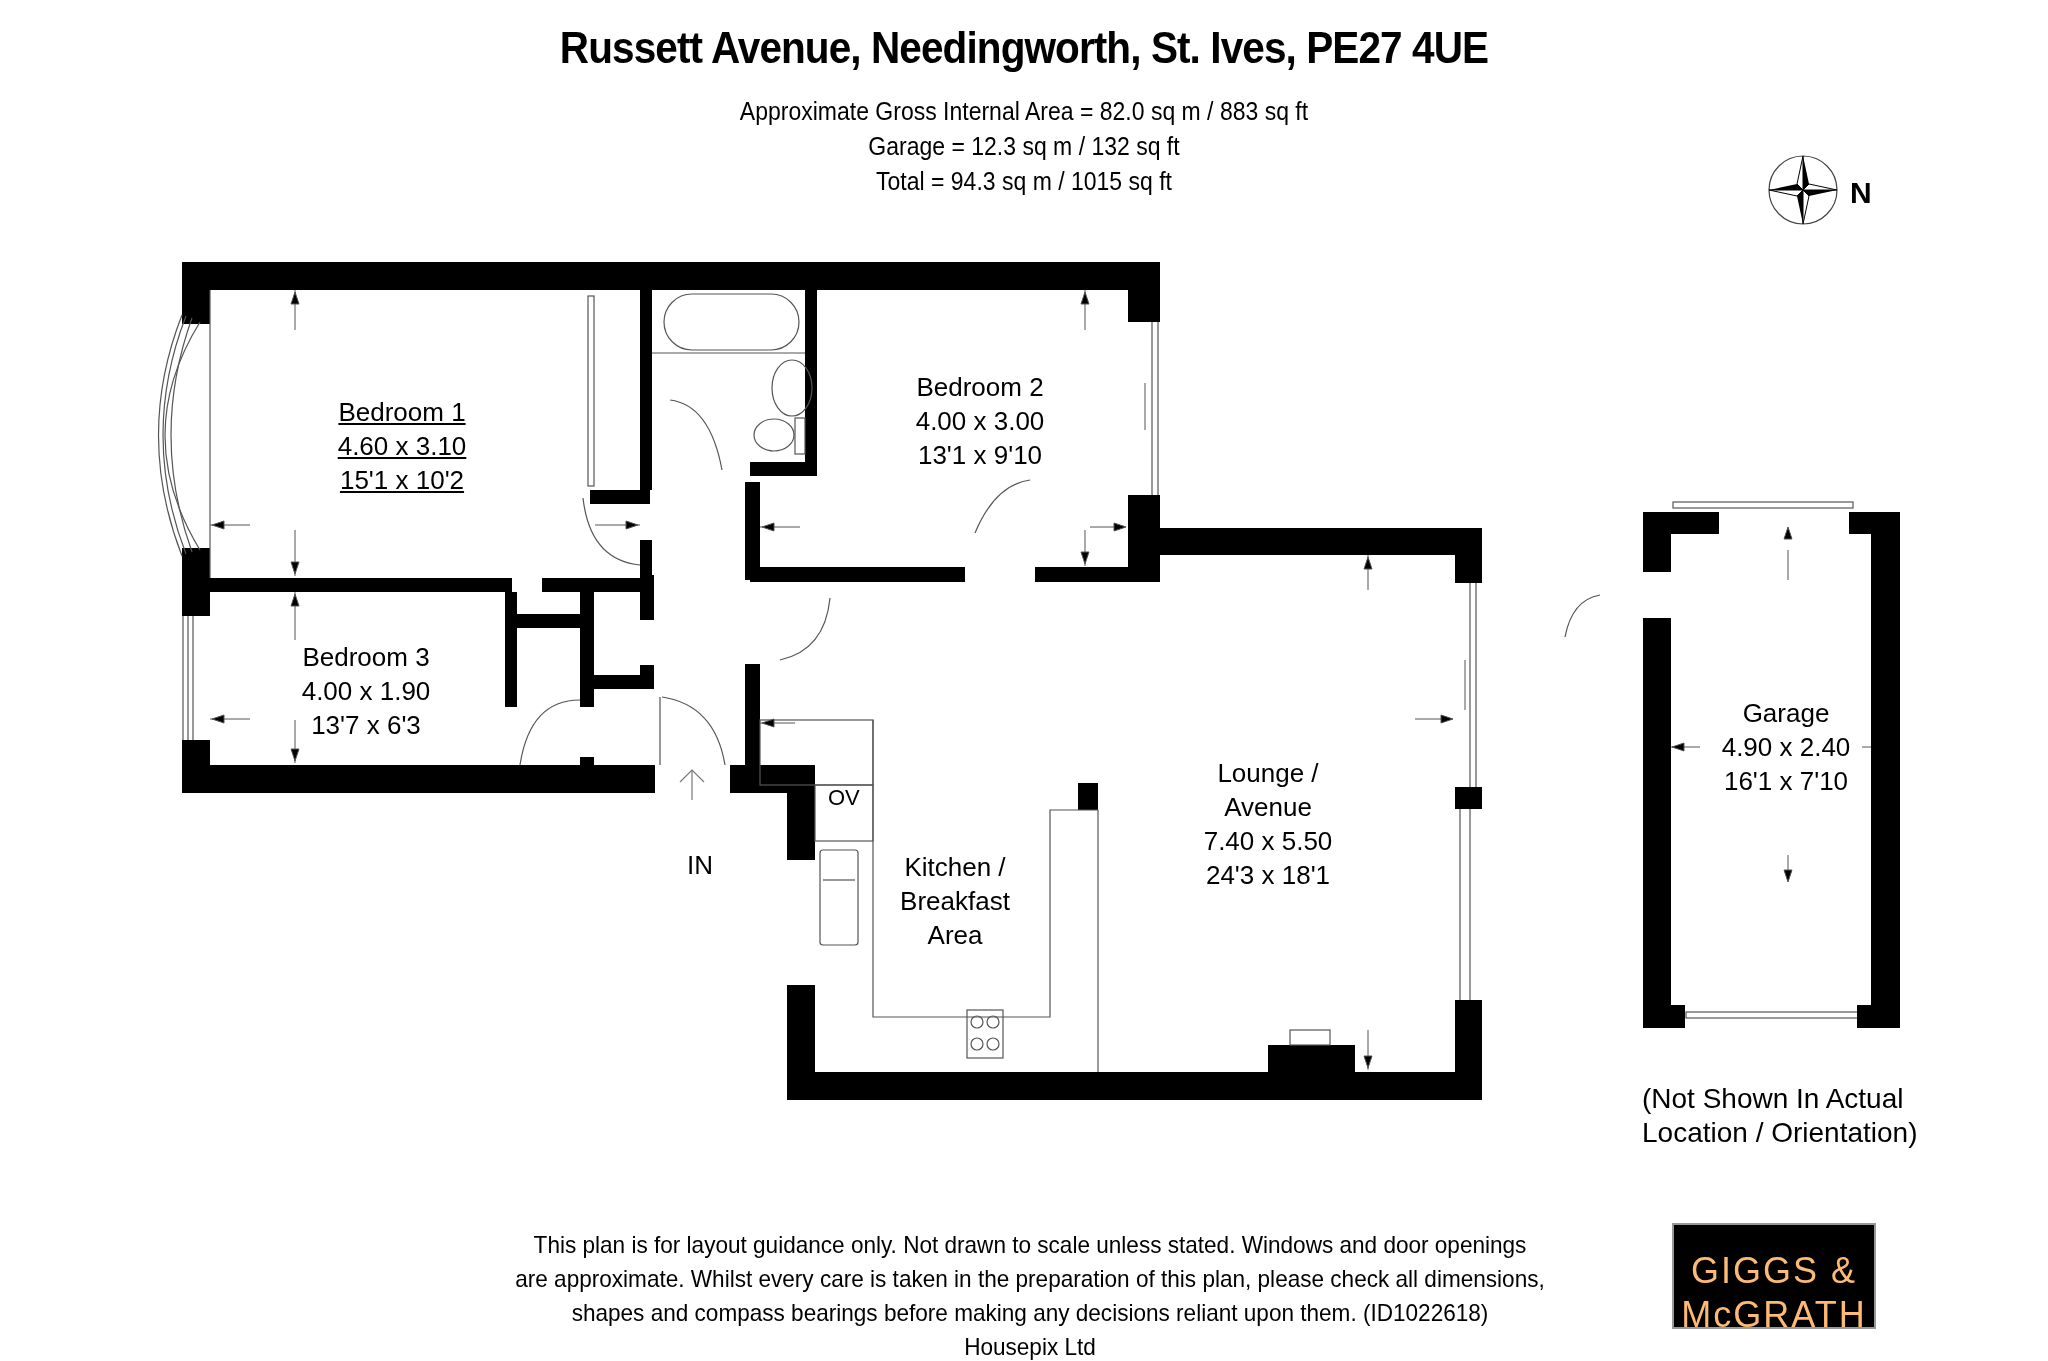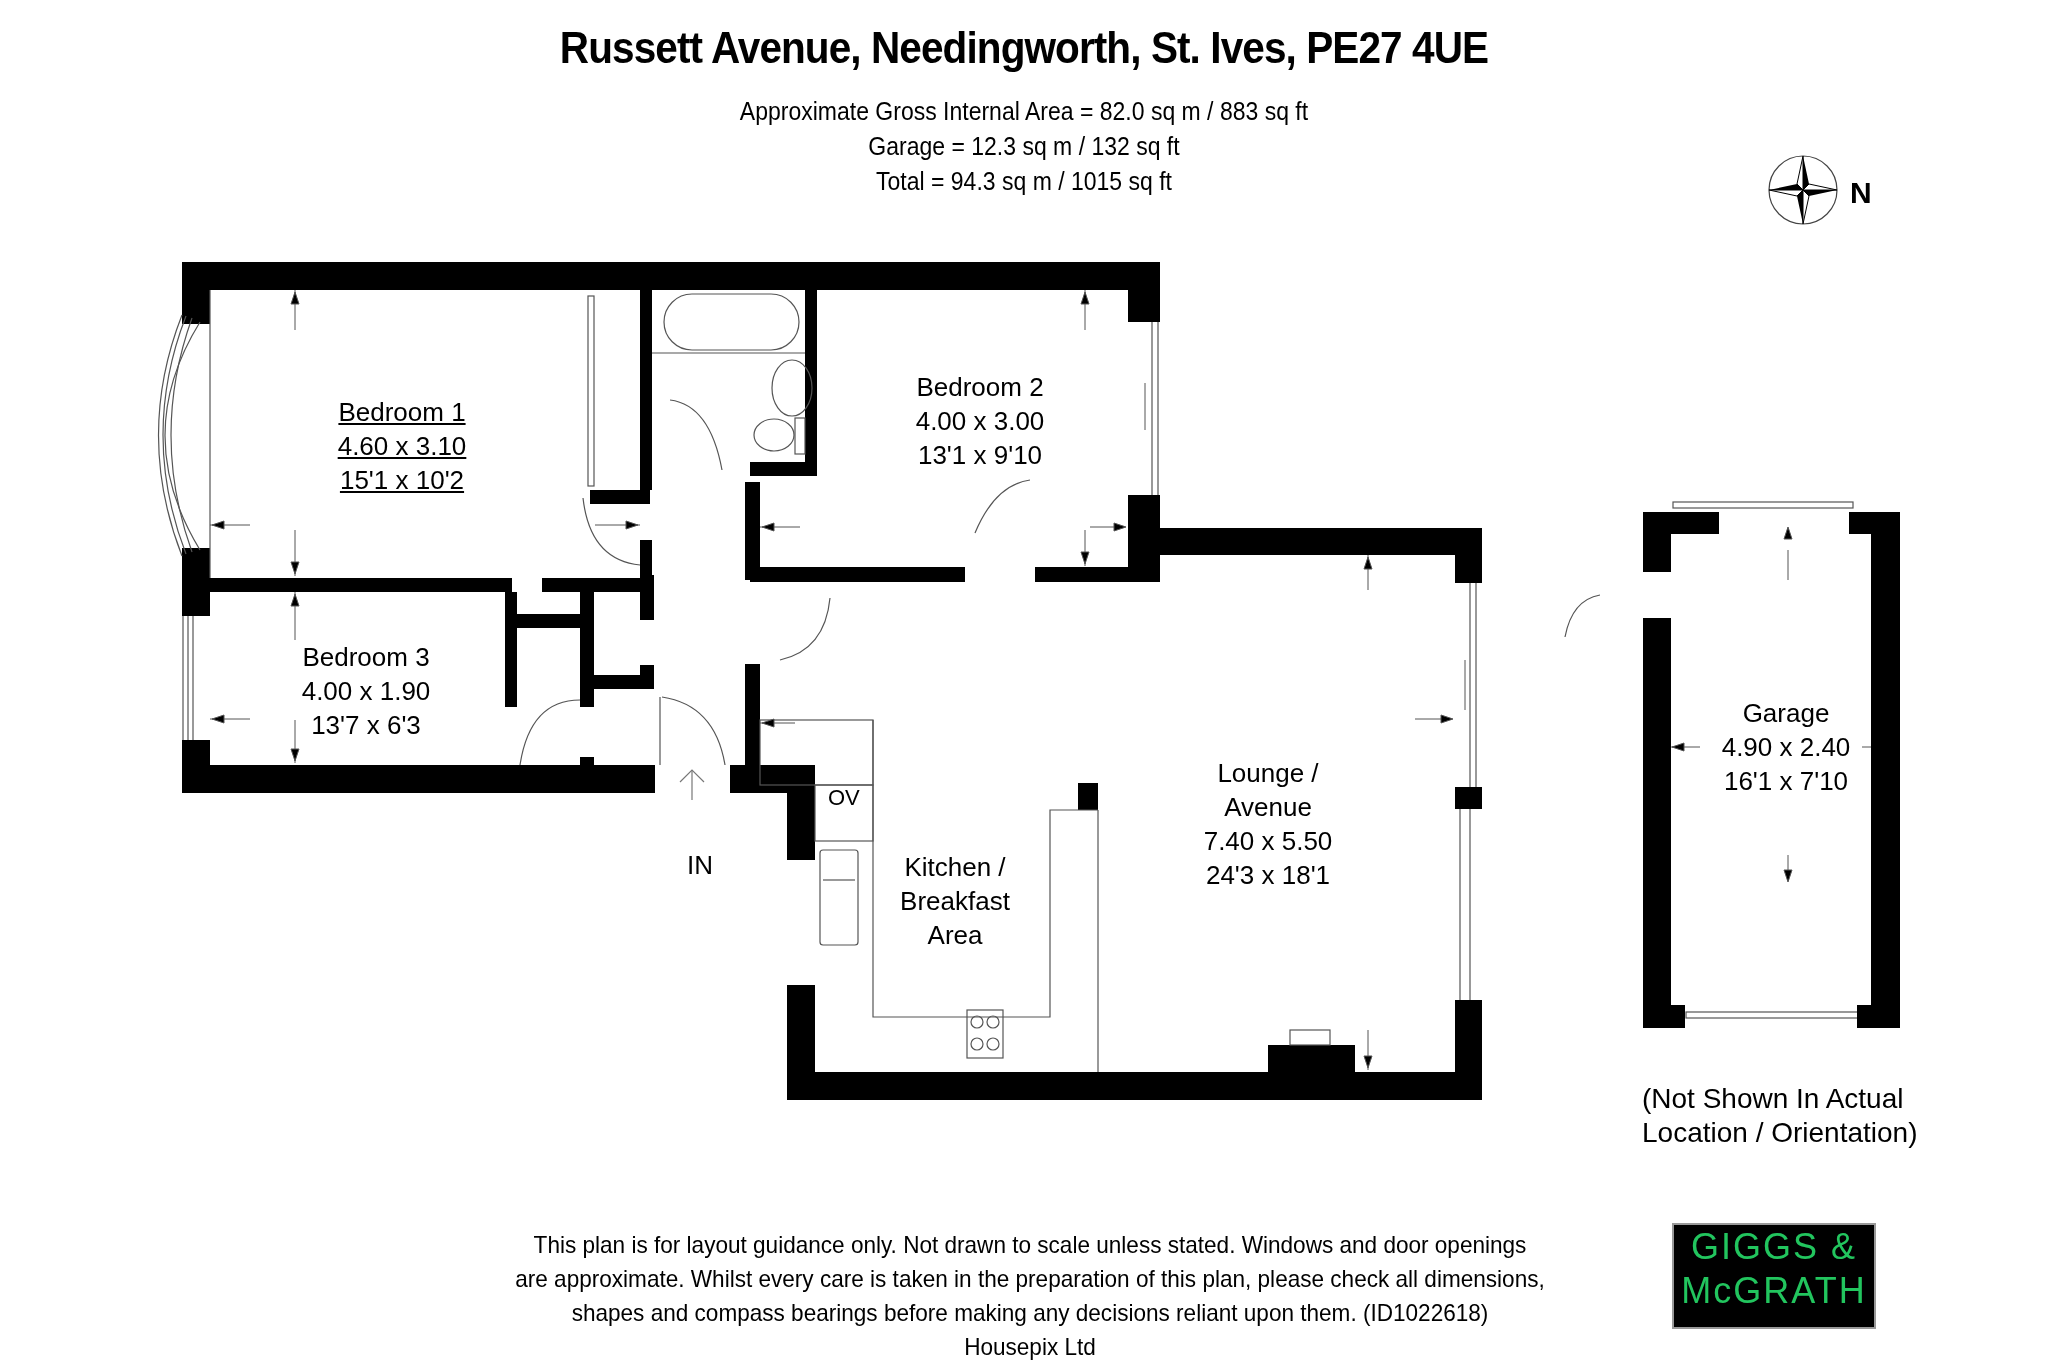--- a/index.html
+++ b/index.html
@@ -8,21 +8,21 @@
   .areas { position:absolute; left:0; width:2048px; top:94px; text-align:center; font-size:25px; line-height:35px; transform:scaleX(0.92); }
   .compass { position:absolute; left:1765px; top:152px; width:76px; height:76px; }
   .north { position:absolute; left:1850px; top:176px; font-weight:bold; font-size:30px; }
   svg.plan { position:absolute; left:0; top:0; }
   .room-label { position:absolute; text-align:center; font-size:26px; line-height:34px; transform:translateX(-50%); white-space:nowrap; }
   .garage-label { font-size:26px; line-height:34px; }
   .note { position:absolute; left:1642px; top:1082px; font-size:28px; line-height:34px; }
   .in-label { position:absolute; left:687px; top:804px; font-size:26px;margin-top:46px; }
   .ov-label { position:absolute; left:828px; top:785px; font-size:22px; }
   .disclaimer { position:absolute; left:420px; width:1220px; top:1228px; text-align:center; font-size:24px; line-height:34px; transform:scaleX(0.94); }
-  .logo { position:absolute; left:1672px; top:1223px; width:204px; height:106px; background:#000; color:#22c55e; border:2px solid #999; box-sizing:border-box; text-align:center; font-size:36px; line-height:44px; letter-spacing:2px; padding-top:0; font-weight:normal; }
+  .logo { position:absolute; left:1672px; top:1223px; width:204px; height:106px; background:#000; color:#fdba74; border:2px solid #999; box-sizing:border-box; text-align:center; font-size:36px; line-height:44px; letter-spacing:2px; padding-top:24px; font-weight:normal; }
 </style>
 </head>
 <body>
 
 <div class="title">Russett Avenue, Needingworth, St. Ives, PE27 4UE</div>
 <div class="areas">
   <div>Approximate Gross Internal Area = 82.0 sq m / 883 sq ft</div>
   <div>Garage = 12.3 sq m / 132 sq ft</div>
   <div>Total = 94.3 sq m / 1015 sq ft</div>
 </div>

